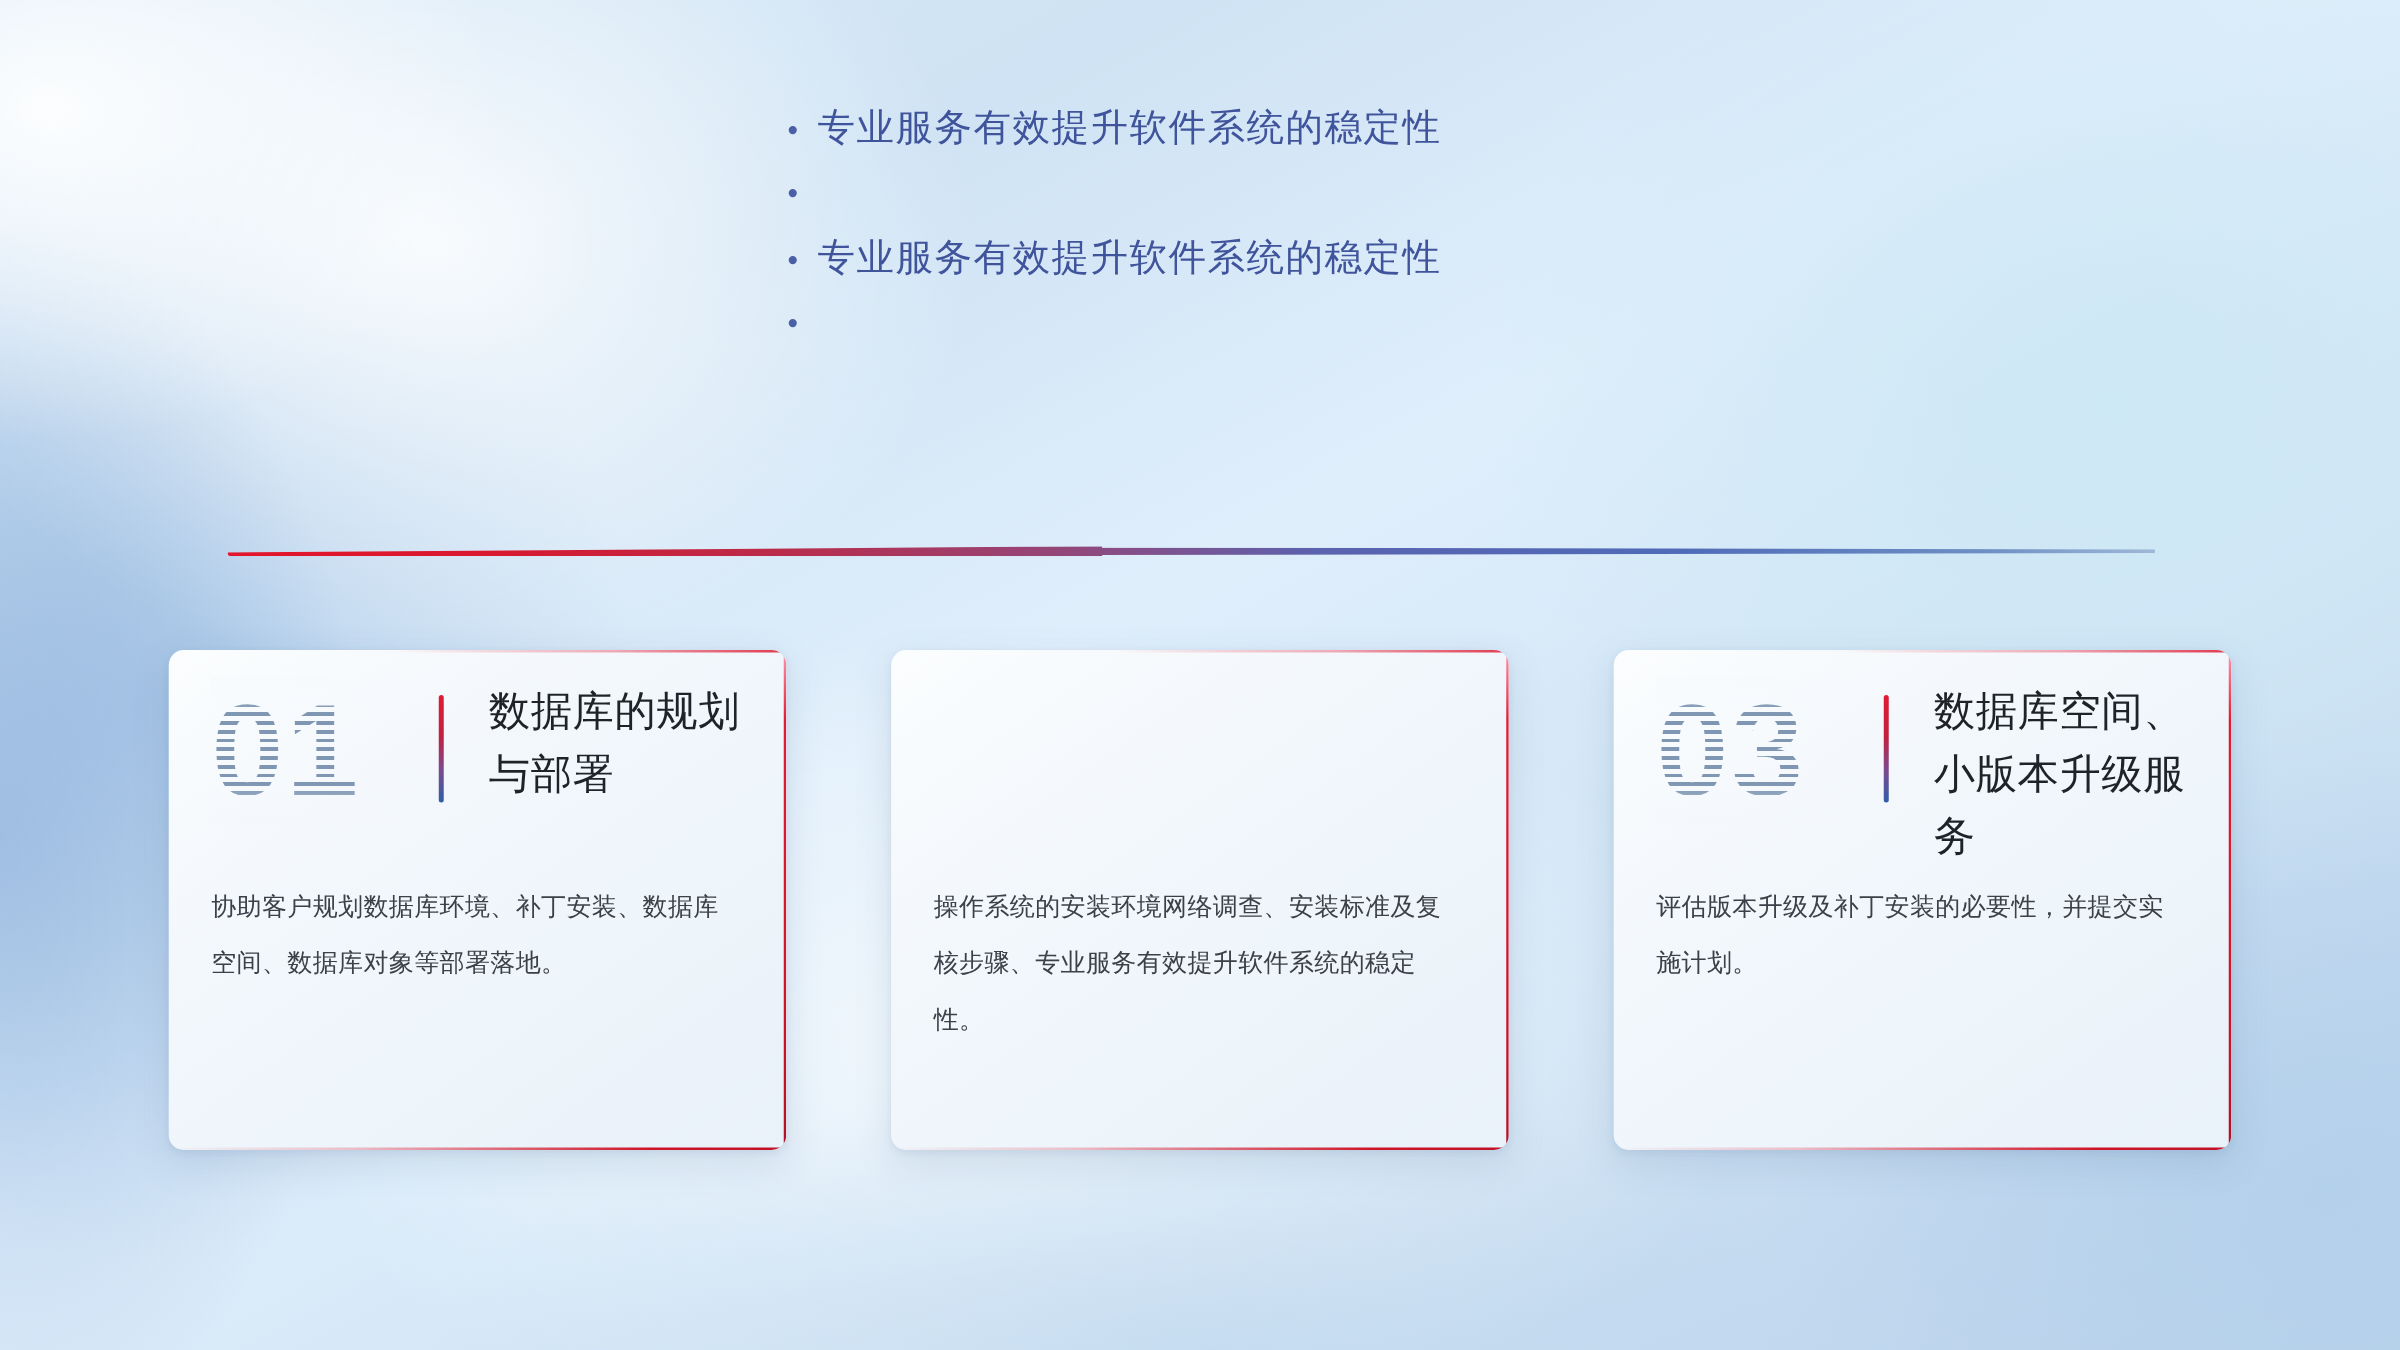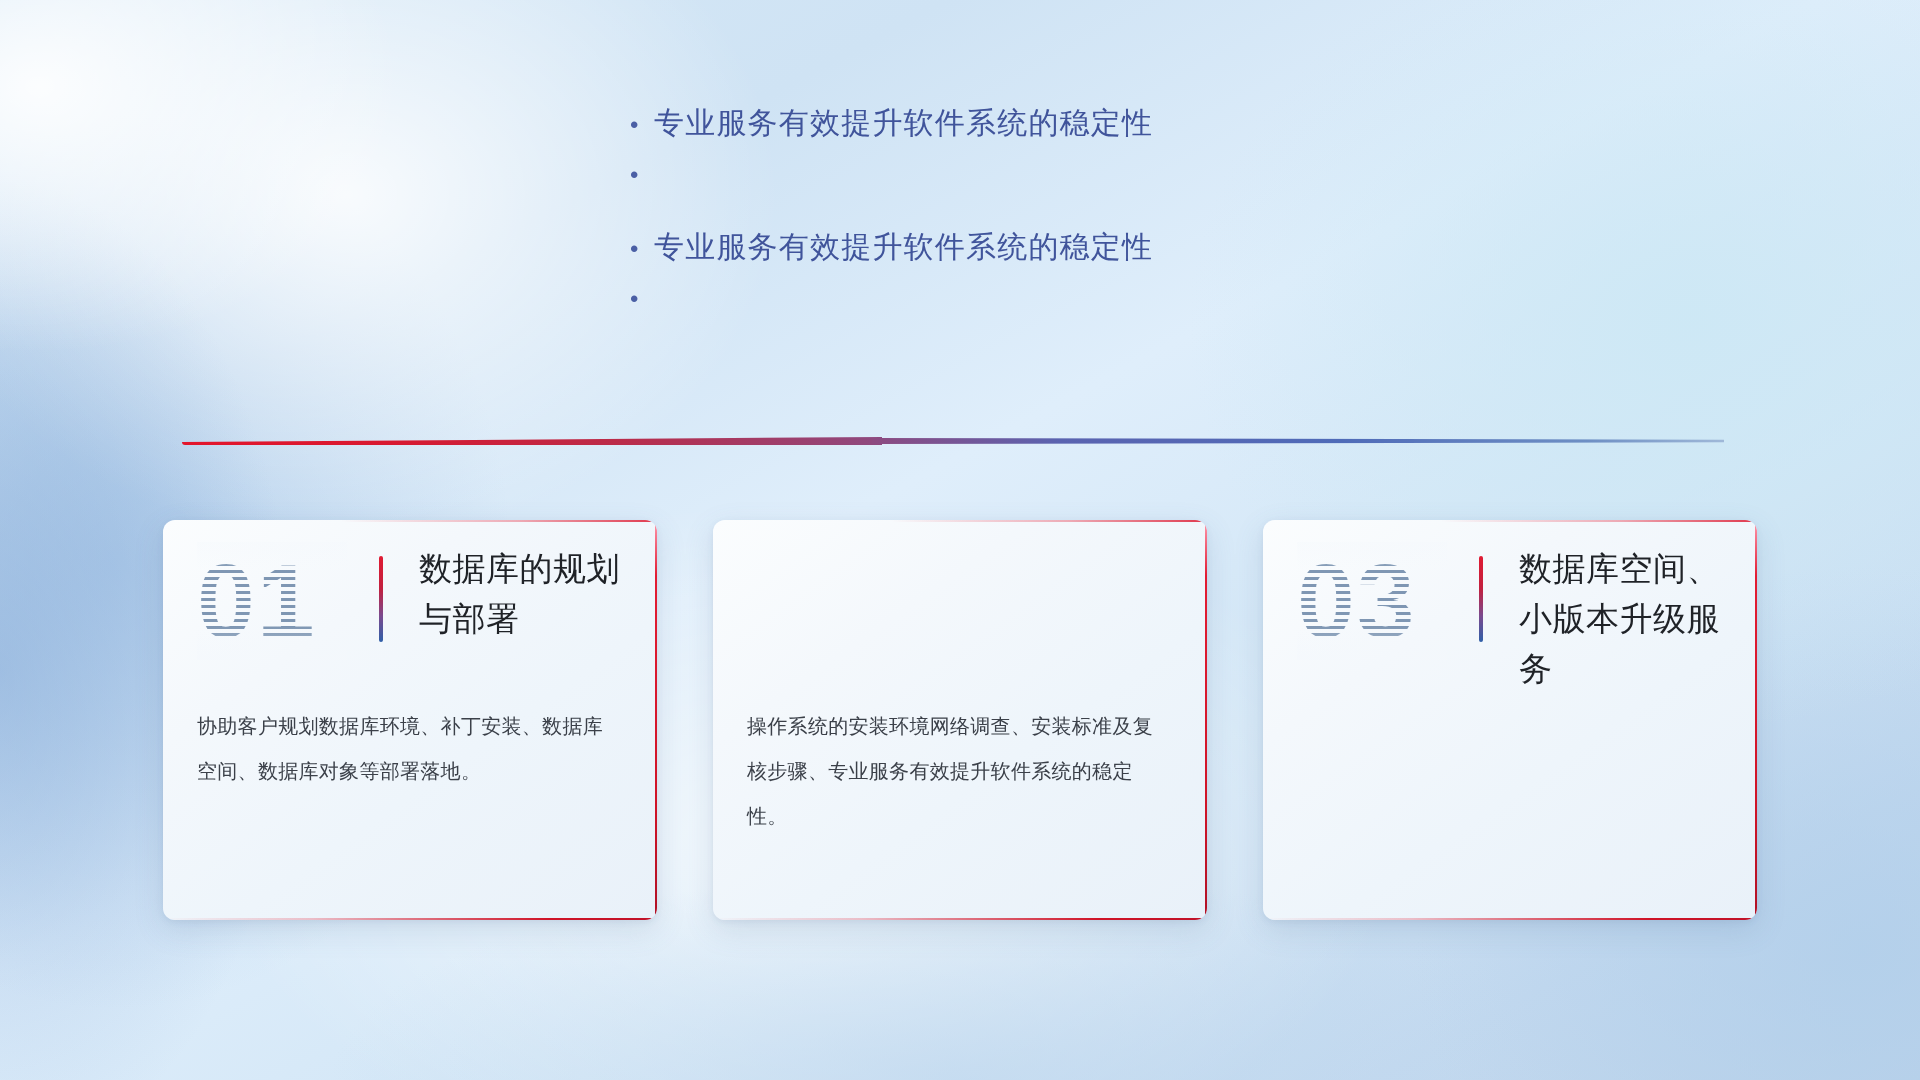--- a/index.html
+++ b/index.html
@@ -26,33 +26,33 @@
       radial-gradient(ellipse 900px 300px at 50% 100%, rgba(190,215,238,.65) 0%, rgba(190,215,238,0) 70%);
     mix-blend-mode:normal;
   }
   
   #bullets{position:absolute;left:0;top:88px;width:1920px;
     display:flex;flex-direction:column;align-items:center;gap:0;}
   .bullet{display:flex;align-items:baseline;width:680px;margin:0 0 25px 0;}
   .bullet .dot{width:34px;flex:0 0 34px;color:#4a5fa5;font-size:24px;line-height:1;
     text-align:left;padding-left:10px;box-sizing:border-box;}
   .bullet .btxt{color:#40549b;font-size:30px;line-height:1;letter-spacing:1.2px;
-    font-weight:400;white-space:nowrap;margin-top:20px;}
+    font-weight:400;white-space:nowrap;}
   
   #divider{position:absolute;left:182px;top:434px;width:1542px;height:14px;}
   .dv-red{position:absolute;left:0;top:3px;width:700px;height:8px;
     background:linear-gradient(90deg,#e3152c 0%,#d81930 30%,#bb2b49 62%,#8d4a80 100%);
     clip-path:polygon(0 62%,100% 0,100% 100%,0 100%);
     border-radius:3px 0 0 3px;}
   .dv-blue{position:absolute;left:690px;top:4px;width:852px;height:6px;
     background:linear-gradient(90deg,#8d4a80 0%,#5a63b0 22%,#4f6bb8 55%,#6e8fc4 84%,#9fb8d8 100%);
     clip-path:polygon(0 0,100% 28%,100% 72%,0 100%);}
   
   #cards{position:absolute;left:0;top:520px;width:1920px;
-    display:flex;justify-content:center;gap:56px;}
+    display:flex;justify-content:center;gap:84px;}
   .card{position:relative;width:494px;height:400px;border-radius:12px;
     background:linear-gradient(145deg,#fbfdfe 0%,#f4f8fc 30%,#eef5fb 60%,#e9f1f9 100%);
     box-shadow:0 10px 30px rgba(80,110,150,.16),0 2px 6px rgba(80,110,150,.10);
     overflow:hidden;}
   .card .edge{position:absolute;right:0;top:0;width:2px;height:100%;
     background:linear-gradient(180deg,#ff9bb0 0%,#e21b32 14%,#cf1327 72%,#b01126 100%);}
   .card .edge-b{position:absolute;left:0;bottom:0;height:2px;width:100%;
     background:linear-gradient(90deg,rgba(226,27,50,0) 0%,rgba(226,27,50,.25) 30%,#cf1327 78%,#c01228 100%);}
   .card .edge-t{position:absolute;left:0;top:0;height:2px;width:100%;
     background:linear-gradient(90deg,rgba(226,27,50,0) 36%,rgba(226,27,50,.35) 72%,#e03a4e 100%);}
@@ -129,15 +129,16 @@
   <div class="card">
     <div class="edge-t"></div>
     <div class="edge"></div>
     <div class="edge-b"></div>
     <div class="card-head">
       <div class="ghostnum">03</div>
       <div class="ghostnum-shade"></div>
       <div class="vbar"></div>
       <div class="card-title">数据库空间、小版本升级服务</div>
     </div>
+    <div class="card-body">评估版本升级及补丁安装的必要性，并提交实施计划。</div>
   </div>
 
 </div>
 
 </body></html>

